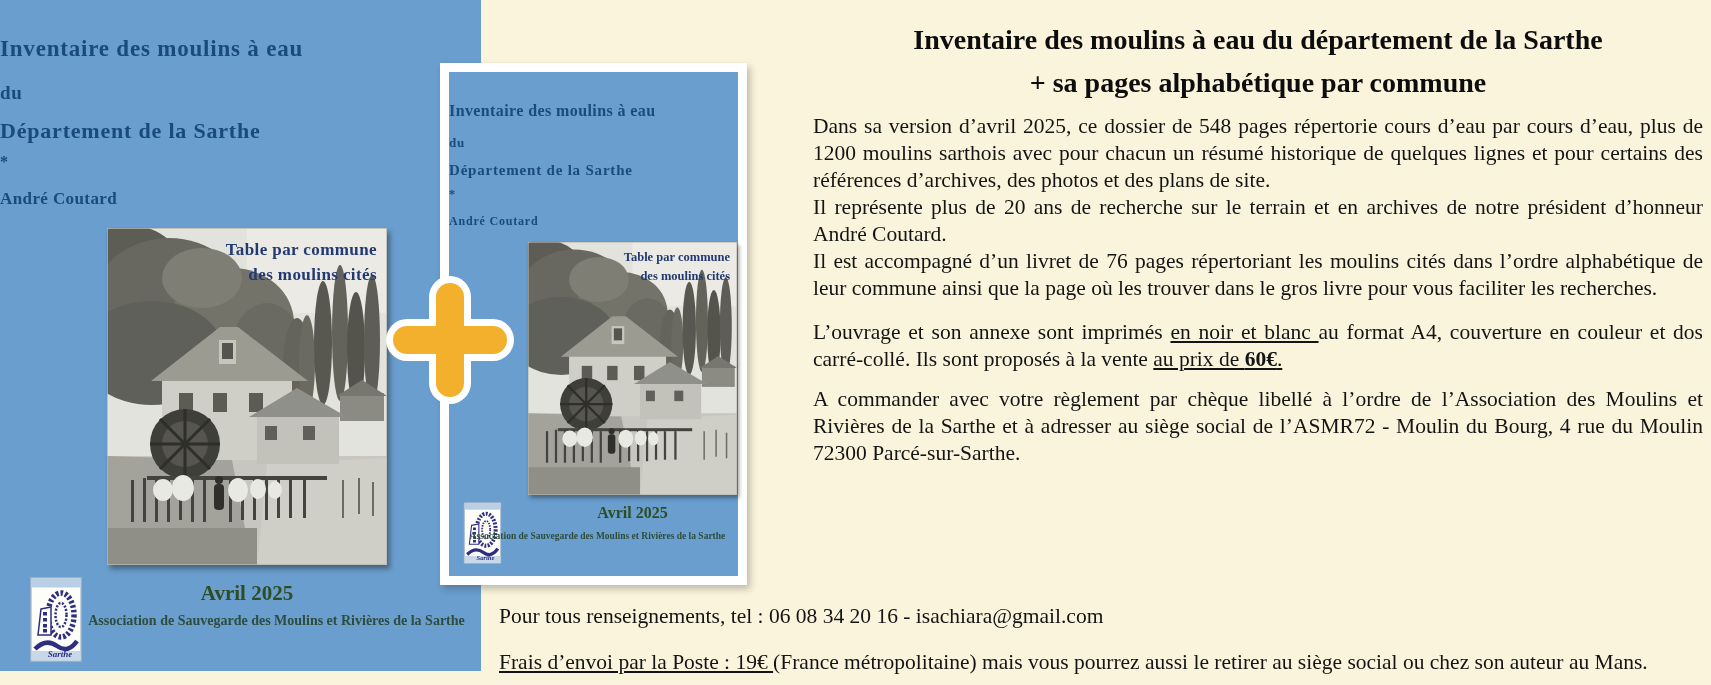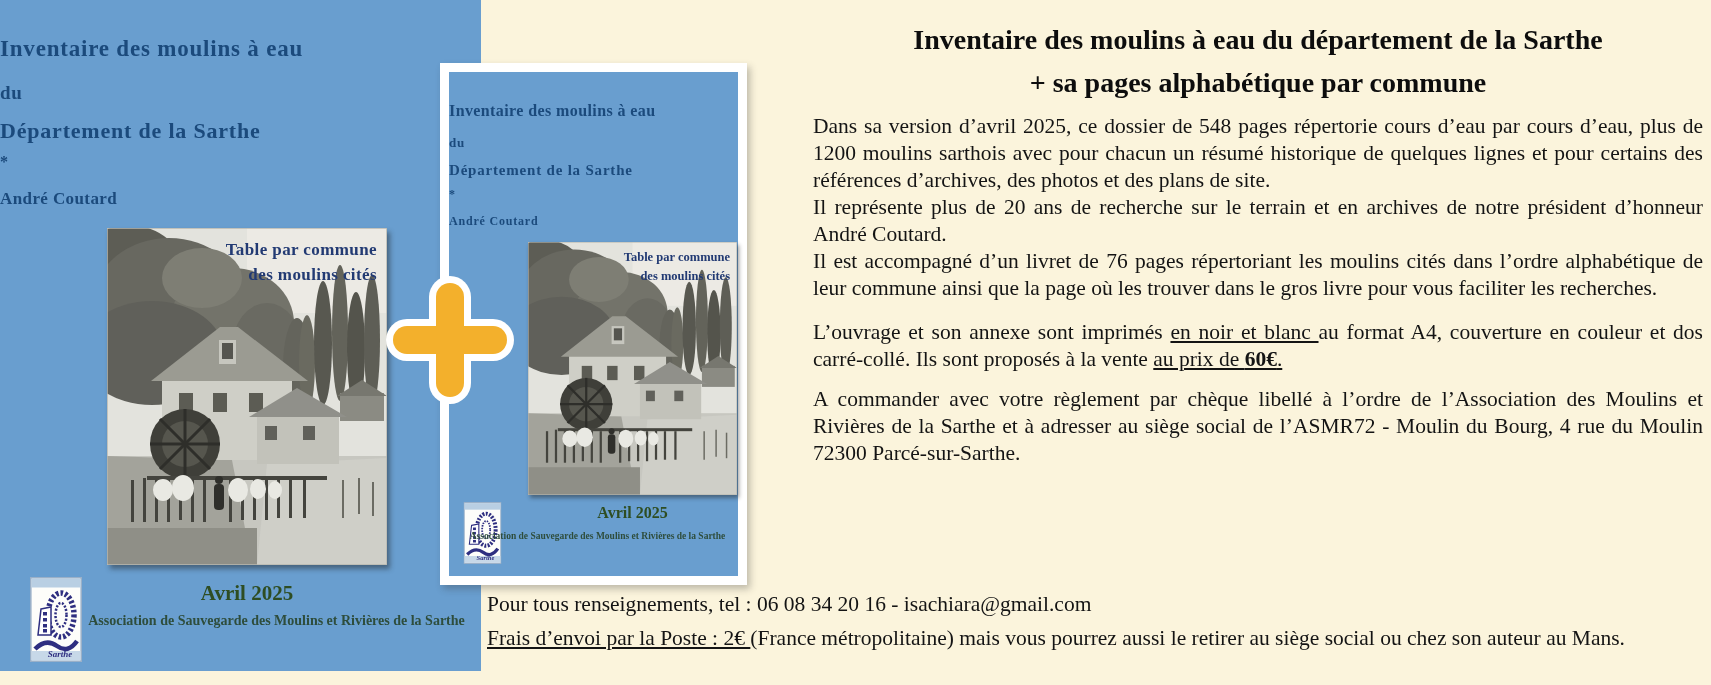--- a/index.html
+++ b/index.html
@@ -60,21 +60,21 @@
   
   .main-title { position:absolute; left:813px; top:18px; width:890px; text-align:center;
                 font-size:28px; line-height:43px; font-weight:bold; color:#0d0d0d; margin:0; }
   .body-text { position:absolute; left:813px; top:113px; width:890px;
                font-size:21.5px; line-height:27px; color:#141414; text-align:justify; }
   .body-text p { margin:0; }
   .body-text p.gap-lg { margin-top:17px; }
   .body-text p.gap-md { margin-top:13px; }
   .contact { position:absolute; left:483px; top:586px; width:1222px;
              font-size:21.5px; line-height:29.5px; color:#141414; }
-  .contact p { margin:4px; }
+  .contact p { margin:16px; }
   .contact p.just { text-align:justify; }
 </style>
 </head>
 <body>
 
 <svg width="0" height="0" style="position:absolute">
   <defs>
     <symbol id="millphoto" viewBox="0 0 280 337" preserveAspectRatio="none">
       <rect width="280" height="337" fill="#e3e3dd"></rect>
       <rect x="140" y="0" width="140" height="85" fill="#eceae4"></rect>
@@ -245,16 +245,16 @@
   <div class="body-text">
     <p><span>Dans sa version d’avril 2025, ce dossier de 548 pages répertorie cours d’eau par cours d’eau, plus de 1200 moulins sarthois avec pour chacun un résumé historique de quelques lignes et pour certains des références d’archives, des photos et des plans de site.</span></p>
     <p><span>Il représente plus de 20 ans de recherche sur le terrain et en archives de notre président d’honneur André Coutard.</span></p>
     <p><span>Il est accompagné d’un livret de 76 pages répertoriant les moulins cités dans l’ordre alphabétique de leur commune ainsi que la page où les trouver dans le gros livre pour vous faciliter les recherches.</span></p>
     <p class="gap-lg"><span>L’ouvrage et son annexe sont imprimés </span><span style="text-decoration: underline;">en noir et blanc </span><span>au format A4, couverture en couleur et dos carré-collé. Ils sont proposés à la vente </span><span style="text-decoration: underline;">au prix de </span><span style="text-decoration: underline; font-weight: bold;">60€</span><span style="text-decoration: underline;">.</span></p>
     <p class="gap-md"><span>A commander avec votre règlement par chèque libellé à l’ordre de l’Association des Moulins et Rivières de la Sarthe et à adresser au siège social de l’ASMR72 - Moulin du Bourg, 4 rue du Moulin 72300 Parcé-sur-Sarthe.</span></p>
   </div>
 
   <div class="contact">
     <p><span>Pour tous renseignements, tel : 06 08 34 20 16 - isachiara@gmail.com</span></p>
-    <p class="just"><span style="text-decoration: underline;">Frais d’envoi par la Poste : 2€ </span><span> (France métropolitaine) mais vous pourrez aussi le retirer au siège social ou chez son auteur au Mans.</span></p>
+    <p class="just"><span style="text-decoration: underline;">Frais d’envoi par la Poste : 19€ </span><span> (France métropolitaine) mais vous pourrez aussi le retirer au siège social ou chez son auteur au Mans.</span></p>
   </div>
 
 </div>
 
 </body></html>

